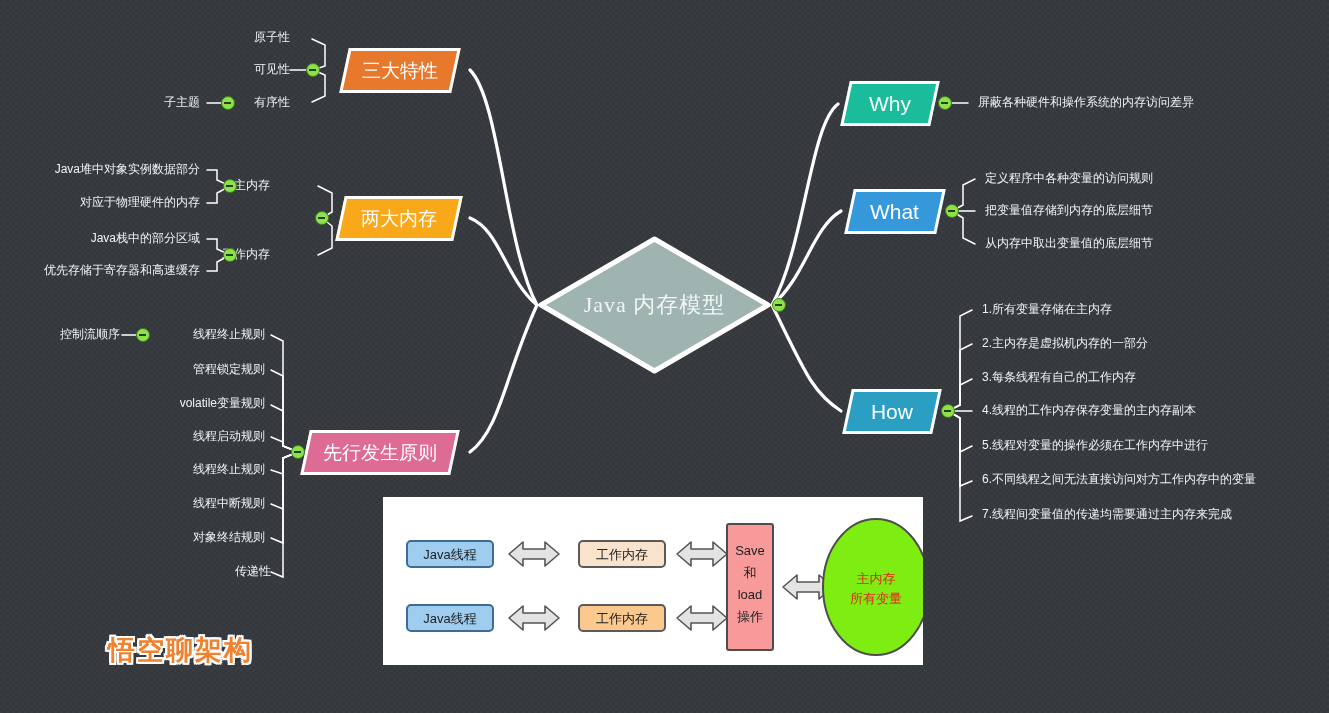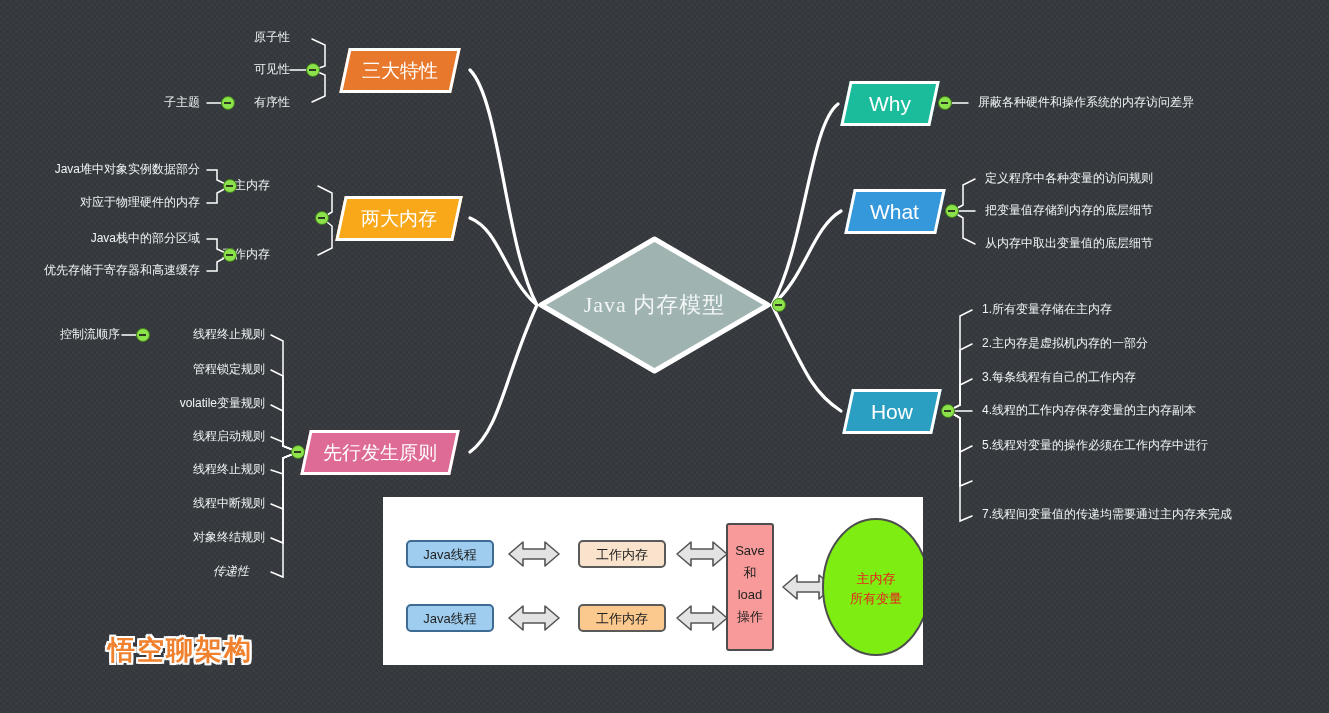--- a/index.html
+++ b/index.html
@@ -312,21 +312,21 @@
   </div>
   <div class="leaf left" style="left:155px; top:463px; width:110px;">
     <span>线程终止规则</span>
   </div>
   <div class="leaf left" style="left:155px; top:497px; width:110px;">
     <span>线程中断规则</span>
   </div>
   <div class="leaf left" style="left:155px; top:531px; width:110px;">
     <span>对象终结规则</span>
   </div>
-  <div class="leaf left" style="left:139px; top:565px; width:110px;font-style:italic;">
+  <div class="leaf left" style="left:161px; top:565px; width:110px;">
     <span>传递性</span>
   </div>
 
   <div class="leaf right" style="left:978px; top:96px;">
     <span>屏蔽各种硬件和操作系统的内存访问差异</span>
   </div>
 
   <div class="leaf right" style="left:985px; top:172px;">
     <span>定义程序中各种变量的访问规则</span>
   </div>
@@ -344,20 +344,23 @@
     <span>2.主内存是虚拟机内存的一部分</span>
   </div>
   <div class="leaf right" style="left:982px; top:371px;">
     <span>3.每条线程有自己的工作内存</span>
   </div>
   <div class="leaf right" style="left:982px; top:404px;">
     <span>4.线程的工作内存保存变量的主内存副本</span>
   </div>
   <div class="leaf right" style="left:982px; top:439px;">
     <span>5.线程对变量的操作必须在工作内存中进行</span>
+  </div>
+  <div class="leaf right" style="left:982px; top:473px;">
+    <span>6.不同线程之间无法直接访问对方工作内存中的变量</span>
   </div>
   <div class="leaf right" style="left:982px; top:508px;">
     <span>7.线程间变量值的传递均需要通过主内存来完成</span>
   </div>
 
   <div id="watermark" style="left:108px; top:632px;">悟空聊架构</div>
 
   <div id="panel" style="left:383px; top:497px; width:540px; height:168px;">
     <svg width="540" height="176" viewBox="0 0 540 176">
       <defs>

